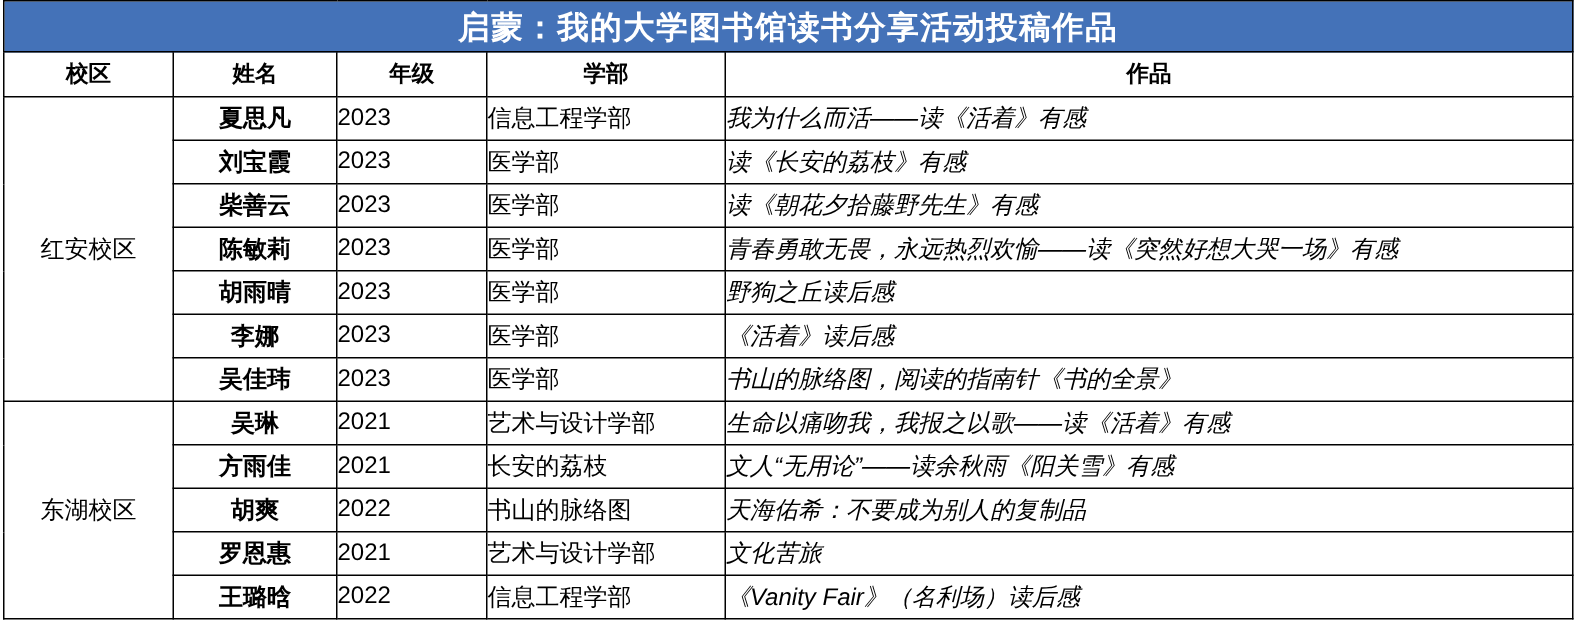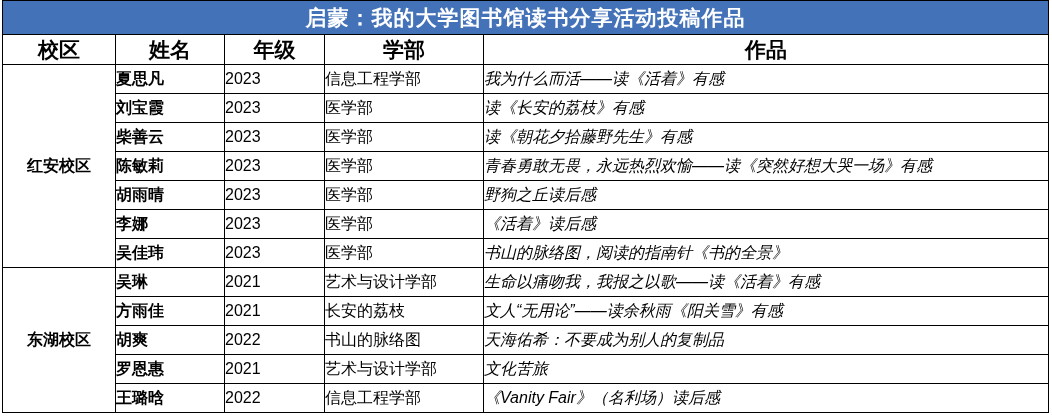--- a/index.html
+++ b/index.html
@@ -35,39 +35,40 @@
     background: #4472b8;
     color: #ffffff;
     font-size: 21px;
     font-weight: bold;
     text-align: center;
     height: 34px;
     letter-spacing: 1px;
   }
   
   .hdr-cell {
-    font-size: 21px;
+    font-size: 15px;
     font-weight: bold;
     text-align: center;
     height: 30px;
   }
   
   .body-row td {
     height: 29px;
     font-size: 16px;
   }
   .campus-cell {
     font-size: 19px;
-    font-weight: bold;
+    font-weight: normal;
     text-align: center;
     margin-left: 44px;
   }
   .name-cell {
     font-size: 17px;
     font-weight: bold;
+    text-align: center;
   }
   .year-cell {
     font-size: 14px;
   }
   .dept-cell {
     font-size: 15px;
     text-align: left;
   }
   .work-cell {
     font-size: 15px;

